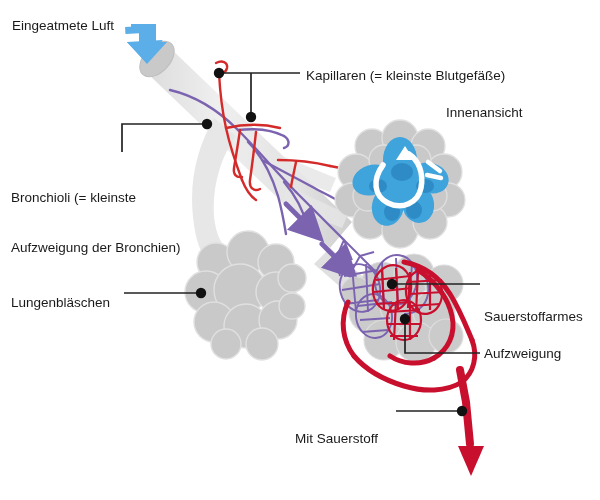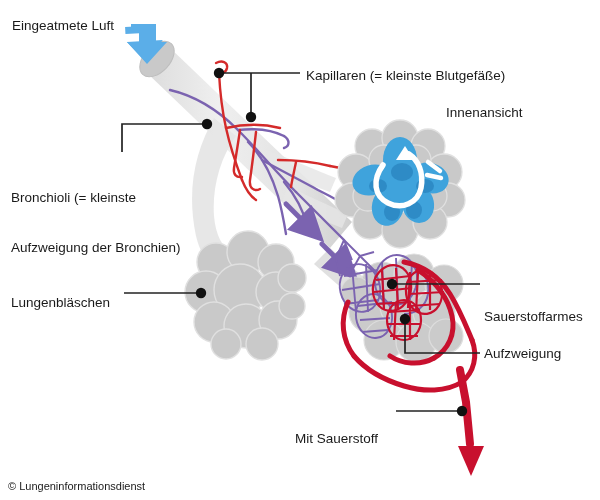--- a/index.html
+++ b/index.html
@@ -261,15 +261,14 @@
 </div>
 
 <div class="lbl l-kapnetz">Aufzweigung</div>
 
 <div class="lbl l-mitsauer">
   <div>Mit Sauerstoff</div>
   
   
 </div>
 
-<div class="lbl small l-copy">© Lungeninformationsdienst</div>
 
 </div>
 
 </body></html>

